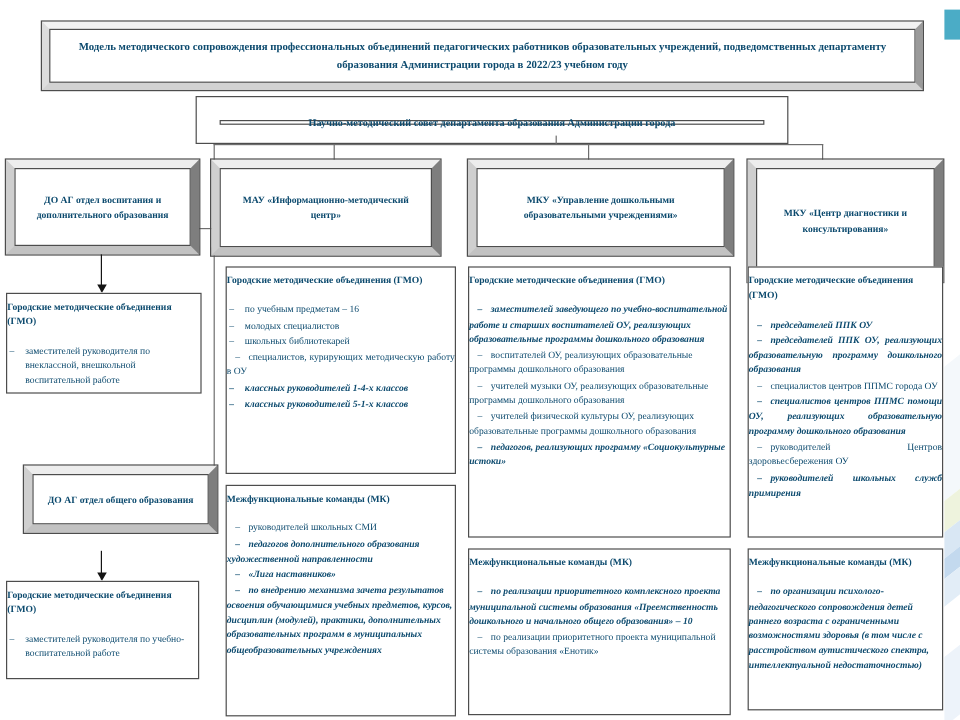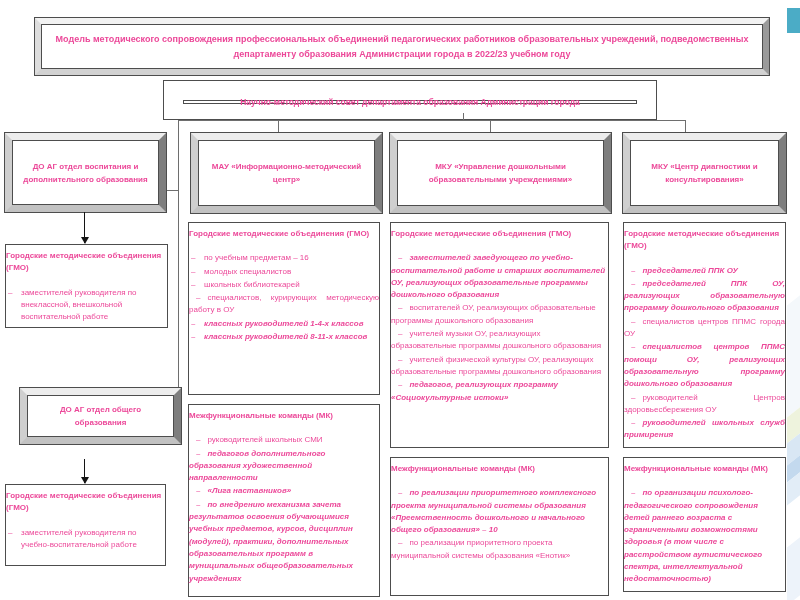--- a/index.html
+++ b/index.html
@@ -1,17 +1,17 @@
 <!DOCTYPE html>
 <html lang="ru"><head>
 <meta charset="utf-8">
 <style>
   html,body{margin:0;padding:0;background:#fff;}
   #stage{position:relative;width:800px;height:600px;background:#fff;overflow:hidden;
-         font-family:Liberation Sans, sans-serif;color:#ec4899;}
+         font-family:Liberation Serif, serif;color:#0c4a6e;}
   *,"*::before","*::after"{box-sizing:border-box;}
   #stage *{box-sizing:border-box;}
 
   
   .b3d{position:absolute;background:#fff;border:7px solid;
        border-color:#ededed #7e7e7e #c2c2c2 #cfcfcf;outline:1px solid #4d4d4d;}
   .b3d .face{width:100%;height:100%;border:1px solid #4d4d4d;background:#fff;
        display:flex;align-items:center;justify-content:center;text-align:center;
        font-weight:bold;font-size:8px;line-height:13px;padding:18px 6px;}
   .b3d.banner{border-width:6px;border-color:#f2f2f2 #9a9a9a #d2d2d2 #dddddd;}
@@ -85,32 +85,32 @@
     <div class="face">ДО АГ отдел общего образования</div>
   </div>
   <div class="arrow" style="left:84px;top:459px;height:24px"></div>
   <div class="pbox hang-list" style="left:5px;top:484px;width:161px;height:82px">
     <div class="bt">Городские методические объединения (ГМО)</div>
     <div>
         <div class="li"><span class="dash">–</span><span>заместителей руководителя по учебно-воспитательной работе</span></div>
       </div>
   </div>
 
-  <div class="b3d" style="left:191px;top:133px;width:191px;height:80px">
+  <div class="b3d" style="left:176px;top:133px;width:191px;height:80px">
     <div class="face">МАУ «Информационно-методический центр»</div>
   </div>
   <div class="pbox hang-list" style="left:188px;top:222px;width:192px;height:173px">
     <div class="bt">Городские методические объединения (ГМО)</div>
     <div>
         <div class="li"><span class="dash">–</span><span>по учебным предметам – 16</span></div>
         <div class="li"><span class="dash">–</span><span>молодых специалистов</span></div>
         <div class="li"><span class="dash">–</span><span>школьных библиотекарей</span></div>
         <div class="li flow just"><span class="dash">–</span><span>специалистов, курирующих методическую работу в ОУ</span></div>
         <div class="li em"><span class="dash">–</span><span>классных руководителей 1-4-х классов</span></div>
-        <div class="li em"><span class="dash">–</span><span>классных руководителей 8-11-х классов</span></div>
+        <div class="li em"><span class="dash">–</span><span>классных руководителей 5-1-х классов</span></div>
       </div>
   </div>
   <div class="pbox flow-list" style="left:188px;top:404px;width:192px;height:193px">
     <div class="bt">Межфункциональные команды (МК)</div>
     <div>
         <div class="li"><span class="dash">–</span><span>руководителей школьных СМИ</span></div>
         <div class="li em"><span class="dash">–</span><span>педагогов дополнительного образования художественной направленности</span></div>
         <div class="li em"><span class="dash">–</span><span>«Лига наставников»</span></div>
         <div class="li em"><span class="dash">–</span><span>по внедрению механизма зачета результатов освоения обучающимися учебных предметов, курсов, дисциплин (модулей), практики, дополнительных образовательных программ в муниципальных общеобразовательных учреждениях</span></div>
       </div>
@@ -130,21 +130,21 @@
       </div>
   </div>
   <div class="pbox flow-list" style="left:390px;top:457px;width:219px;height:139px">
     <div class="bt">Межфункциональные команды (МК)</div>
     <div>
         <div class="li em"><span class="dash">–</span><span>по реализации приоритетного комплексного проекта муниципальной системы образования «Преемственность дошкольного и начального общего образования» – 10</span></div>
         <div class="li"><span class="dash">–</span><span>по реализации приоритетного проекта муниципальной системы образования «Енотик»</span></div>
       </div>
   </div>
 
-  <div class="b3d" style="left:623px;top:133px;width:163px;height:80px">
+  <div class="b3d" style="left:623px;top:133px;width:163px;height:102px">
     <div class="face">МКУ «Центр диагностики и консультирования»</div>
   </div>
   <div class="pbox flow-list just-list" style="left:623px;top:222px;width:163px;height:226px">
     <div class="bt">Городские методические объединения (ГМО)</div>
     <div>
         <div class="li em"><span class="dash">–</span><span>председателей ППК ОУ</span></div>
         <div class="li em"><span class="dash">–</span><span>председателей ППК ОУ, реализующих образовательную программу дошкольного образования</span></div>
         <div class="li"><span class="dash">–</span><span>специалистов центров ППМС города ОУ</span></div>
         <div class="li em"><span class="dash">–</span><span>специалистов центров ППМС помощи ОУ, реализующих образовательную программу дошкольного образования</span></div>
         <div class="li"><span class="dash">–</span><span>руководителей Центров здоровьесбережения ОУ</span></div>

